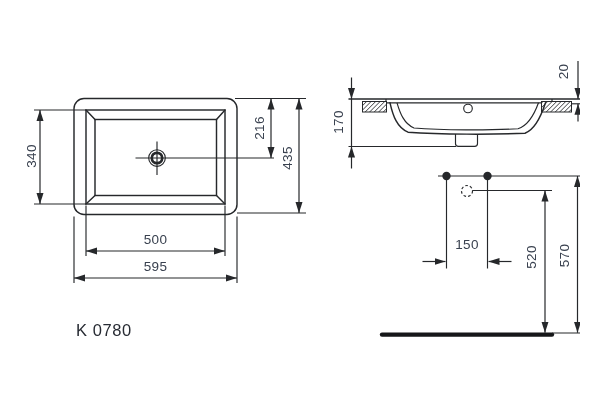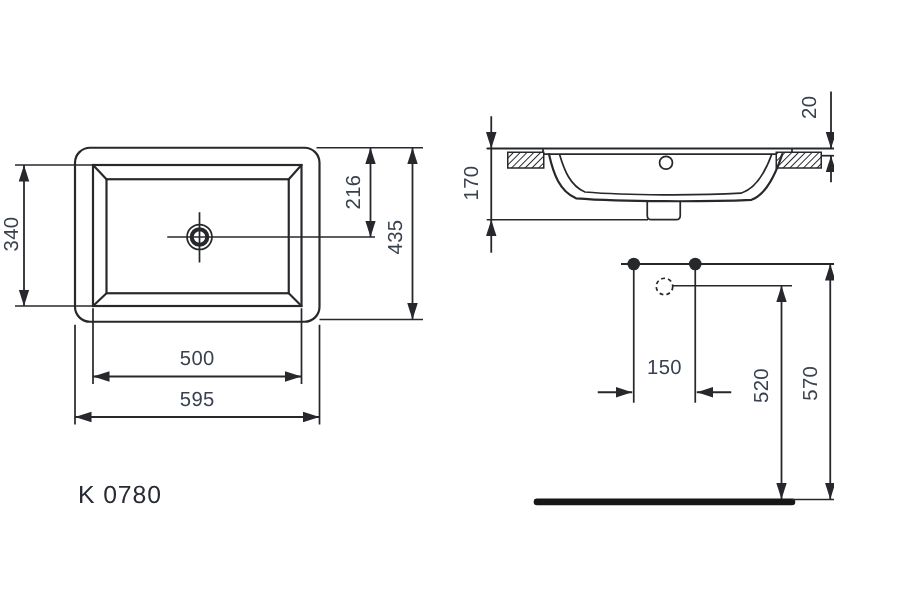--- a/index.html
+++ b/index.html
@@ -2,20 +2,21 @@
 <html><head>
 <meta charset="utf-8">
 <style>
   html,body{margin:0;padding:0;background:#fff;}
   .page{
     position:relative;
     width:556px;height:400px;
     background:#ffffff;
     font-family:"Liberation Sans", sans-serif;
     overflow:hidden;
+    margin-left:24px;
   }
   svg{position:absolute;left:0;top:0;}
   .obj{stroke:#26282b;stroke-width:1.45;fill:none;stroke-linecap:round;}
   .thin{stroke:#26282b;stroke-width:1.15;fill:none;}
   .dim{stroke:#26282b;stroke-width:1.2;fill:none;}
   .dimtxt{
     font-family:"Liberation Sans", sans-serif;
     font-size:13.5px;
     fill:#39414f;
     text-anchor:middle;

